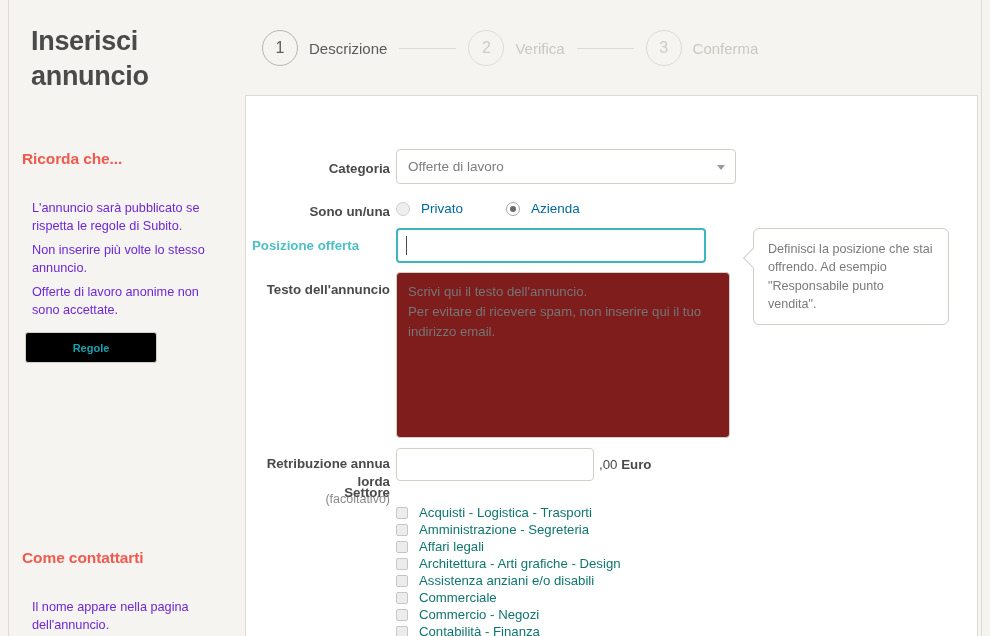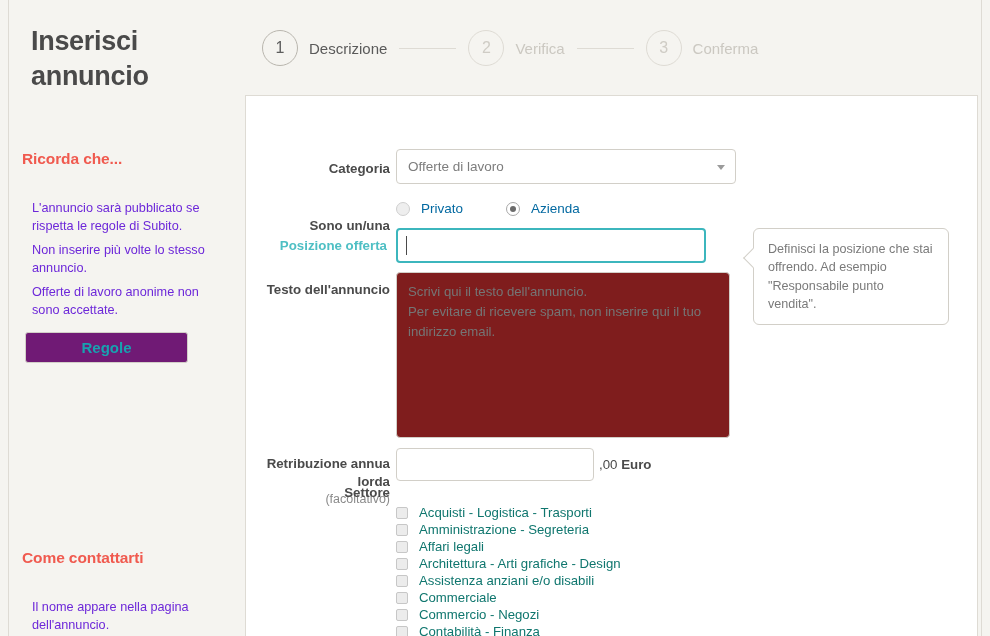--- a/index.html
+++ b/index.html
@@ -50,26 +50,26 @@
     line-height: 1.42;
     margin: 10px;
     width: 182px;
   }
   #rp1 { position: absolute; left: 22px; top: 189px; }
   #rp2 { position: absolute; left: 22px; top: 231px; }
   #rp3 { position: absolute; left: 22px; top: 273px; }
   #rules-button {
     position: absolute;
     left: 25px; top: 332px;
-    width: 163px; height: 31px;
-    background: #701a75;
+    width: 132px; height: 31px;
+    background: #000000;
     border: 1px solid #d2cfc8;
     border-radius: 3px;
     color: #17a2b0;
-    font-size: 15px;
+    font-size: 11px;
     font-weight: bold;
     cursor: pointer;
     font-family: "Liberation Sans", sans-serif;
     padding: 0;
   }
   #contact-heading { position: absolute; left: 22px; top: 549px; }
   #cp1 { position: absolute; left: 22px; top: 588px; }
   #cp2 { position: absolute; left: 22px; top: 630px; }
 
   
@@ -155,21 +155,21 @@
     position: absolute;
     right: 10px; top: 50%;
     margin-top: -2px;
     width: 0; height: 0;
     border-left: 4.5px solid transparent;
     border-right: 4.5px solid transparent;
     border-top: 5.5px solid #9b9b9b;
   }
 
   
-  #label-sono { left: 255px; top: 217px; width: 135px; }
+  #label-sono { left: 255px; top: 203px; width: 135px; }
   .radio-group { position: absolute; left: 396px; top: 201px; display: flex; align-items: center; }
   .radio-item { display: flex; align-items: center; cursor: pointer; }
   .radio-item + .radio-item { margin-left: 43px; }
   .radio-dot {
     width: 14px; height: 14px;
     border-radius: 50%;
     border: 1px solid #cfcfcf;
     background: #eeeeee;
     display: inline-block;
     position: relative;
@@ -186,21 +186,21 @@
     border-radius: 50%;
     background: #6b6b6b;
   }
   .radio-text {
     margin-left: 11px;
     font-size: 13.5px;
     color: #0369a1;
   }
 
   
-  #label-posizione { left: 252px; top: 237px; width: 135px; }
+  #label-posizione { left: 238px; top: 237px; width: 135px; text-align: center; }
   #input-posizione {
     position: absolute;
     left: 396px; top: 228px;
     width: 310px; height: 35px;
     background: #ffffff;
     border: 2px solid #3cb6bd;
     border-radius: 4px;
     font-size: 13.5px;
     color: #4a4a4a;
     padding: 0 10px;

